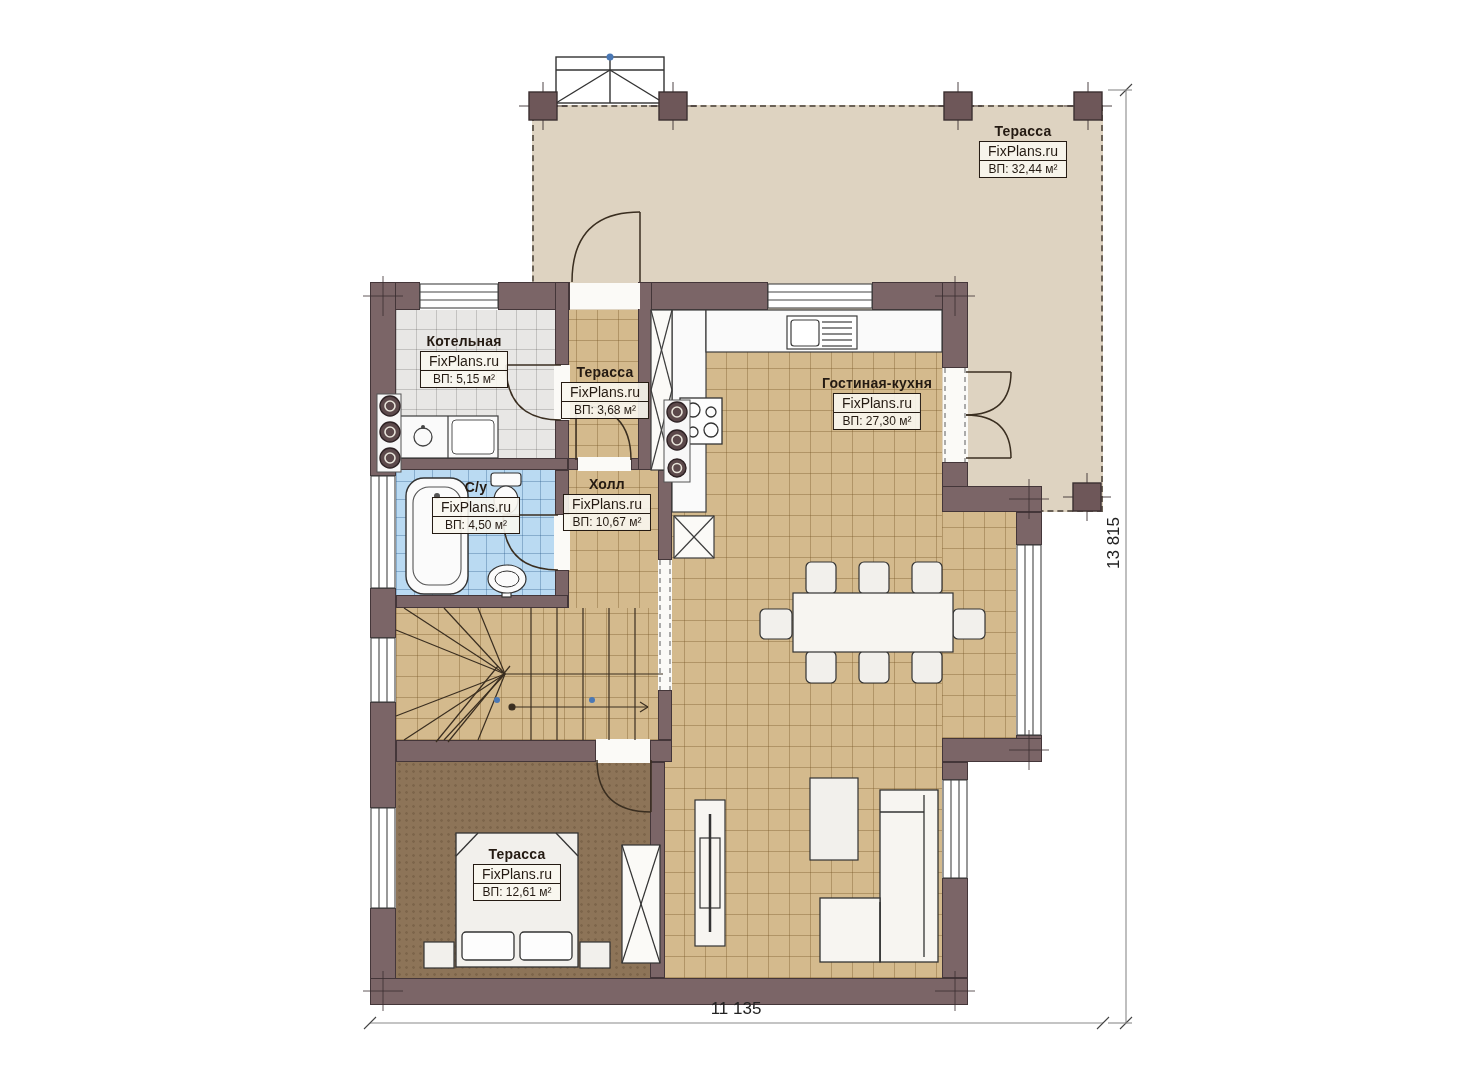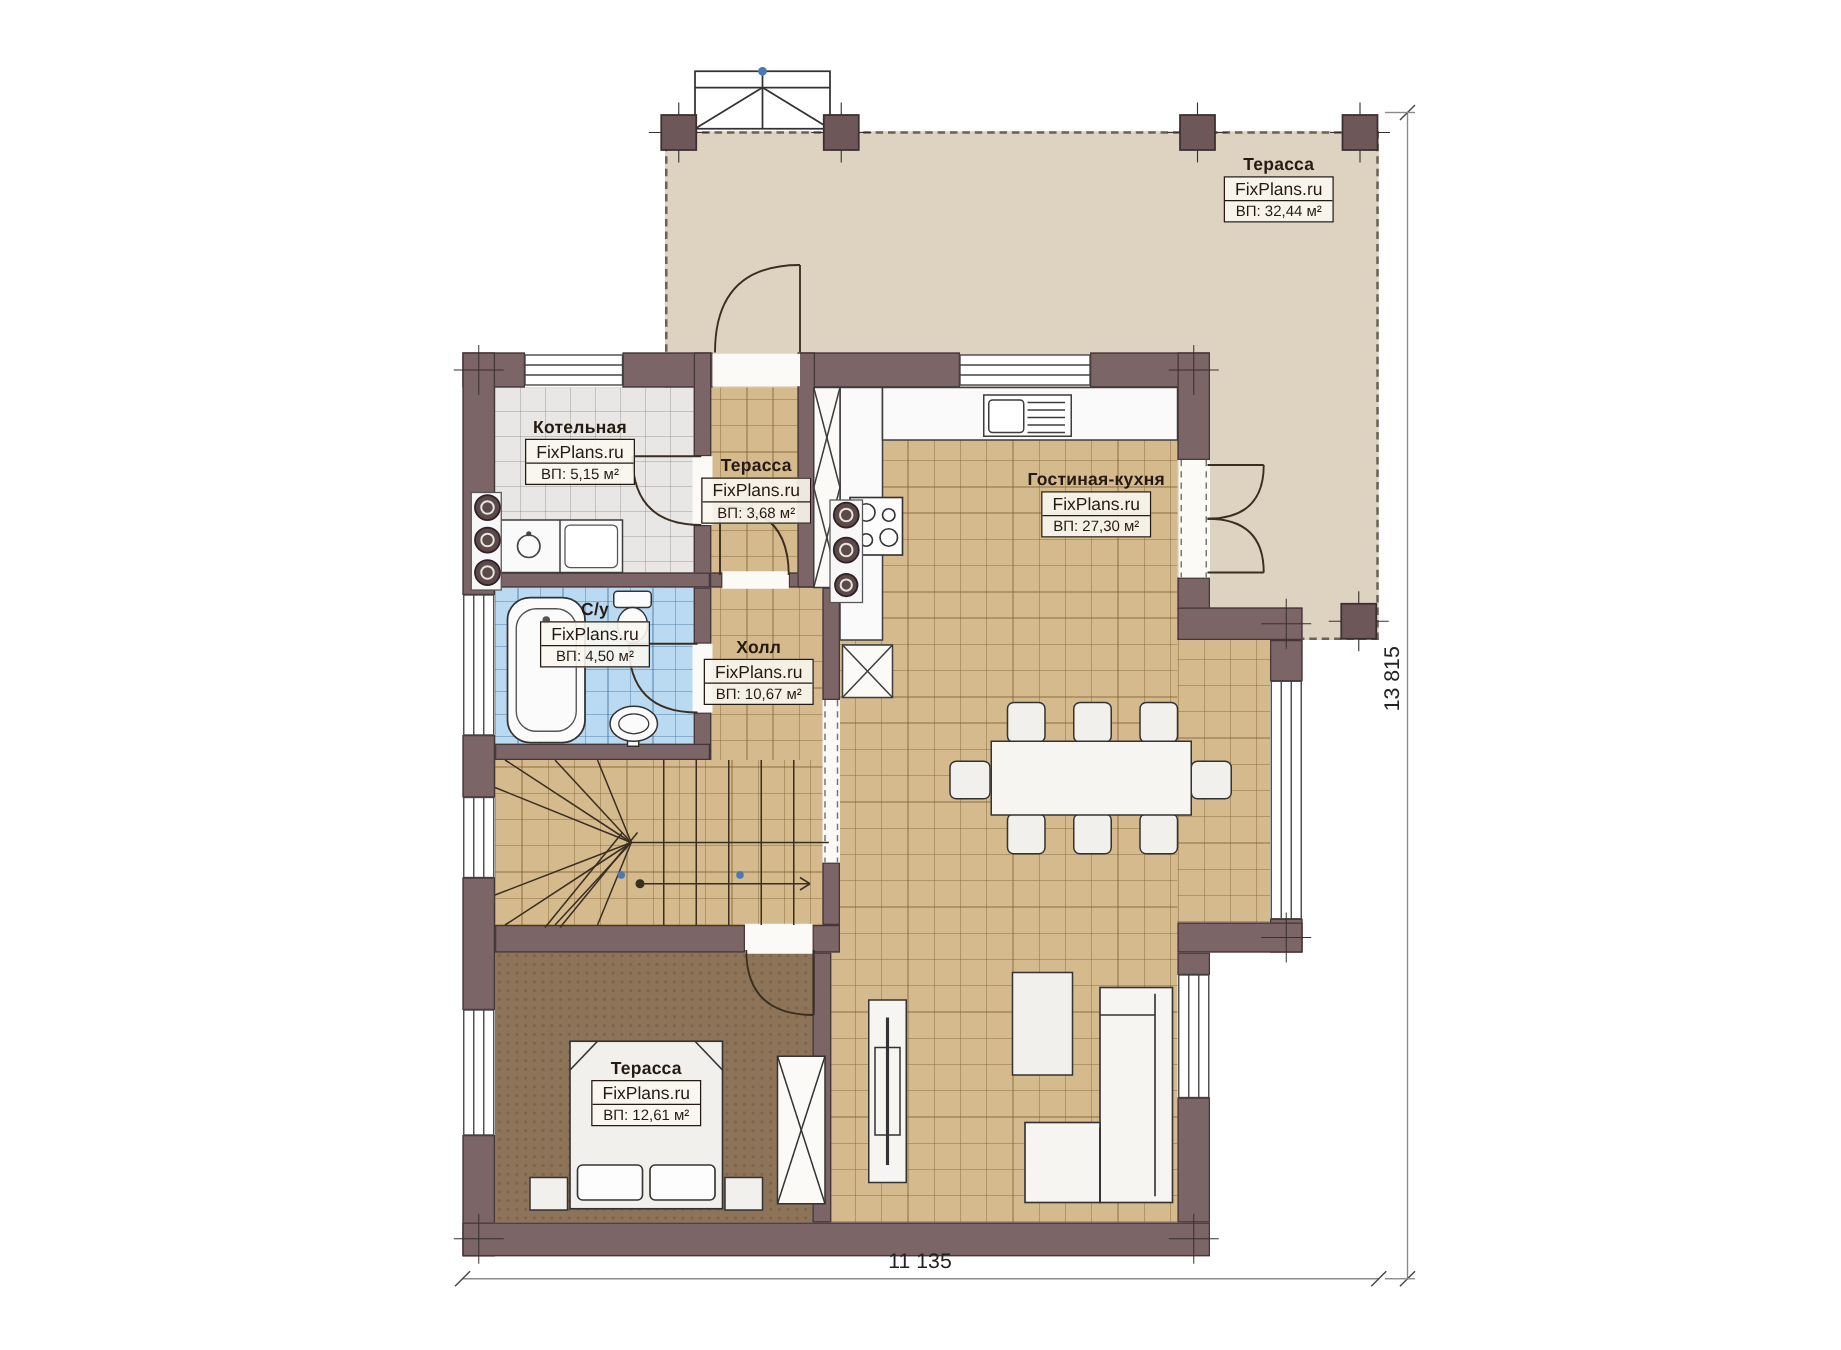--- a/index.html
+++ b/index.html
@@ -381,21 +381,21 @@
   </div>
 
   <div class="room-label" style="left:476px;top:479px">
     <div class="room-title">С/у</div>
     <div class="room-box">
       <div class="room-brand">FixPlans.ru</div>
       <div class="room-area">ВП: 4,50 м²</div>
     </div>
   </div>
 
-  <div class="room-label" style="left:607px;top:509px">
+  <div class="room-label" style="left:607px;top:476px">
     <div class="room-title">Холл</div>
     <div class="room-box">
       <div class="room-brand">FixPlans.ru</div>
       <div class="room-area">ВП: 10,67 м²</div>
     </div>
   </div>
 
   <div class="room-label" style="left:517px;top:846px">
     <div class="room-title">Терасса</div>
     <div class="room-box">

